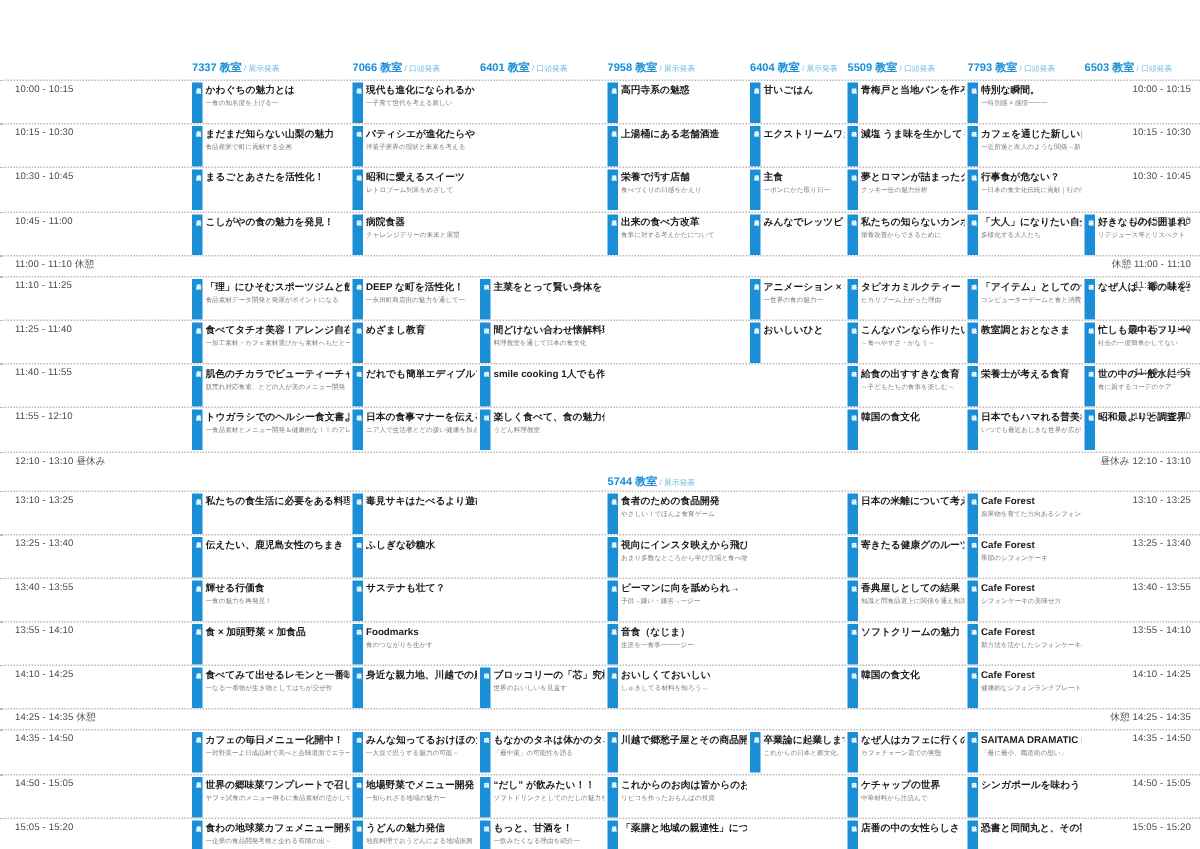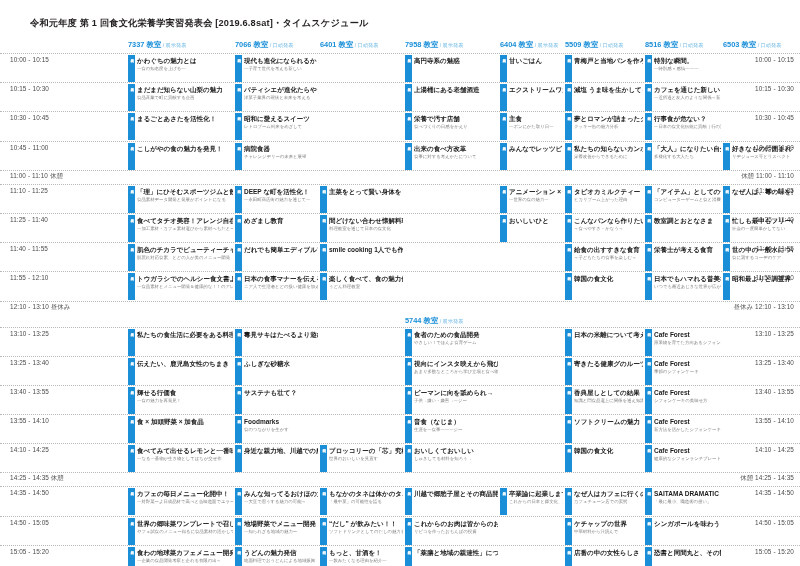--- a/index.html
+++ b/index.html
@@ -85,31 +85,30 @@
   .mid-hdr{
     position:relative;height:12px;
   }
   .mid-hdr .col-hdr{top:1px;}
 </style>
 </head>
 <body>
 
 <div class="page">
 
-  <div class="doc-title">令和元年度 第 1 回食文化栄養学実習発表会 [2019.6.8sat]・タイムスケジュール</div>
 
   <div class="grid">
     <div class="hdr-row" id="hdr-row">
         <div class="col-hdr" style="left: 128px;"><b>7337 教室</b><span class="sub"> / 展示発表</span></div>
         <div class="col-hdr" style="left: 235px;"><b>7066 教室</b><span class="sub"> / 口頭発表</span></div>
         <div class="col-hdr" style="left: 320px;"><b>6401 教室</b><span class="sub"> / 口頭発表</span></div>
         <div class="col-hdr" style="left: 405px;"><b>7958 教室</b><span class="sub"> / 展示発表</span></div>
         <div class="col-hdr" style="left: 500px;"><b>6404 教室</b><span class="sub"> / 展示発表</span></div>
         <div class="col-hdr" style="left: 565px;"><b>5509 教室</b><span class="sub"> / 口頭発表</span></div>
-        <div class="col-hdr" style="left: 645px;"><b>8516 教室</b><span class="sub"> / 口頭発表</span></div>
+        <div class="col-hdr" style="left: 645px;"><b>7793 教室</b><span class="sub"> / 口頭発表</span></div>
         <div class="col-hdr" style="left: 723px;"><b>6503 教室</b><span class="sub"> / 口頭発表</span></div>
       </div>
     <div id="rows-host">
         <div class="row tall">
           <div class="time-l">10:00 - 10:15</div>
           <div class="time-r">10:00 - 10:15</div>
           <div class="cell" style="left: 128px; width: 105px;">
             <div class="tab">
               <span>展示発表</span>
             </div>

